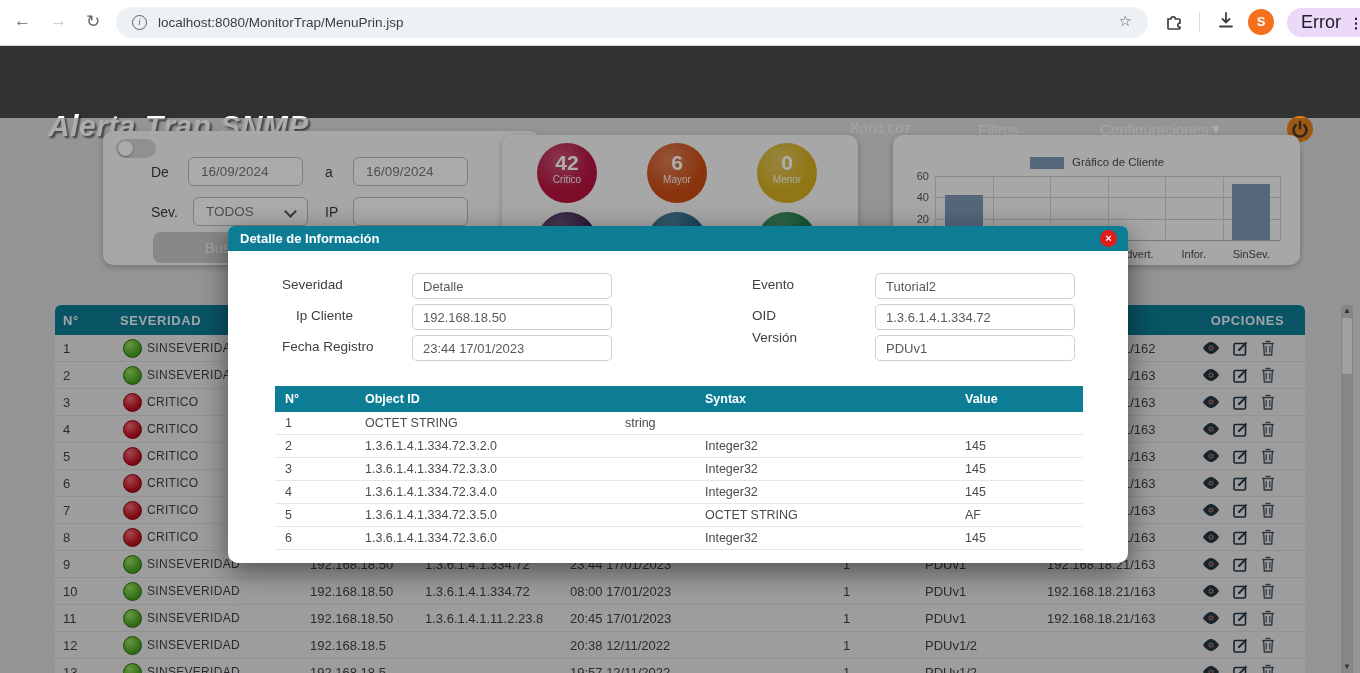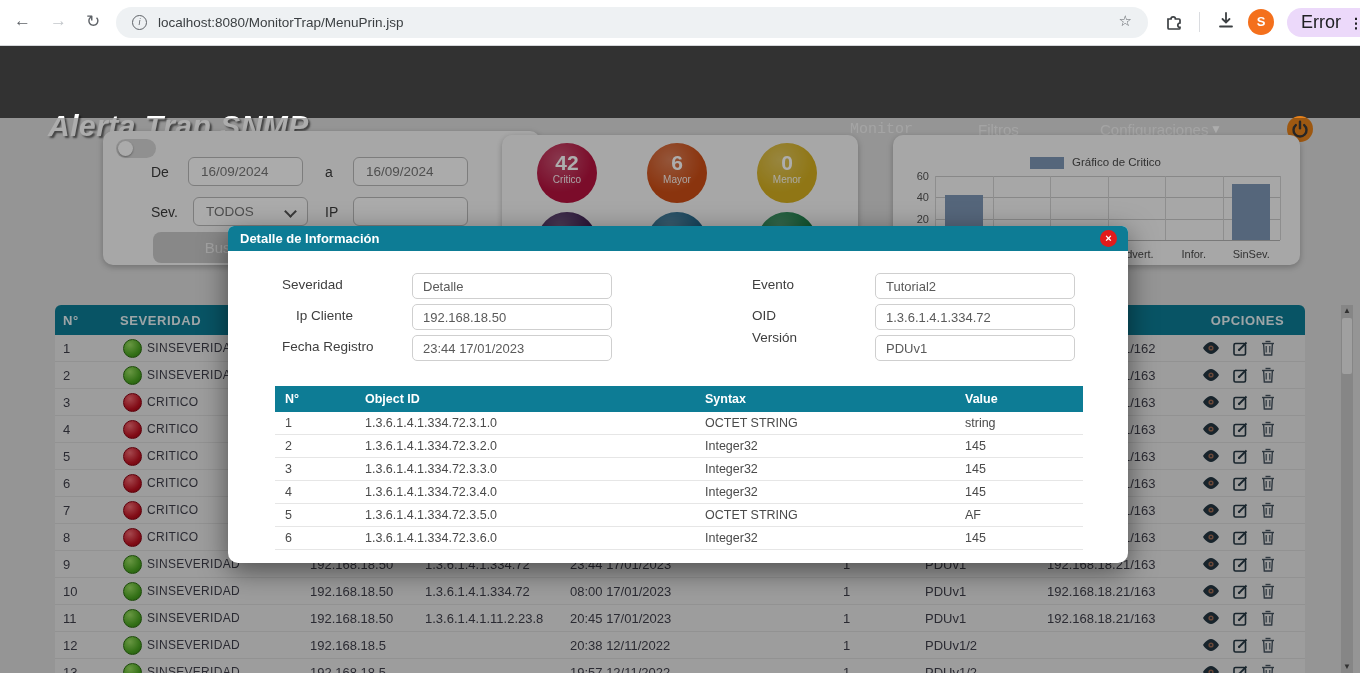--- a/index.html
+++ b/index.html
@@ -193,21 +193,21 @@
       <div class="cc-label"></div>
     </div>
     <div class="counter-circle" style="left: 255px; top: 77px; background-color: rgb(21, 122, 67);">
       <div class="cc-val"></div>
       <div class="cc-label"></div>
     </div>
   </div>
 
 <div class="card" id="chart-card">
   <div id="legend-swatch" style="background: rgb(126, 151, 181);"></div>
-  <span id="legend-label">Gráfico de Critico</span>
+  <span id="legend-label">Gráfico de Cliente</span>
   <div id="chart-plot">
       <div class="gridline-h" style="top: 40.5px; left: 42px; width: 345px;"></div>
       <div class="ytick" style="top: 34.5px;">60</div>
       <div class="gridline-h" style="top: 62px; left: 42px; width: 345px;"></div>
       <div class="ytick" style="top: 56px;">40</div>
       <div class="gridline-h" style="top: 83.5px; left: 42px; width: 345px;"></div>
       <div class="ytick" style="top: 77.5px;">20</div>
       <div class="gridline-h baseline" style="top: 105px; left: 42px; width: 345px;"></div>
       <div class="ytick" style="top: 99px;">0</div>
       <div class="gridline-v" style="left: 42px; top: 40.5px; height: 64.5px;"></div>
@@ -718,21 +718,20 @@
   <div id="varbind-table">
     <div id="vb-head">
         <div class="cell" style="width: 80px; padding-left: 10px;">N°</div>
         <div class="cell" style="width: 340px; padding-left: 10px;">Object ID</div>
         <div class="cell" style="width: 260px; padding-left: 10px;">Syntax</div>
         <div class="cell" style="width: 128px; padding-left: 10px;">Value</div>
       </div>
     <div id="vb-rows">
         <div class="vb-row">
           <div class="cell" style="width: 80px; padding-left: 10px;">1</div>
-          <div class="cell" style="width: 340px; padding-left: 10px;">1.3.6.1.4.1.334.72.3.1.0</div>
           <div class="cell" style="width: 260px; padding-left: 10px;">OCTET STRING</div>
           <div class="cell" style="width: 128px; padding-left: 10px;">string</div>
         </div>
         <div class="vb-row">
           <div class="cell" style="width: 80px; padding-left: 10px;">2</div>
           <div class="cell" style="width: 340px; padding-left: 10px;">1.3.6.1.4.1.334.72.3.2.0</div>
           <div class="cell" style="width: 260px; padding-left: 10px;">Integer32</div>
           <div class="cell" style="width: 128px; padding-left: 10px;">145</div>
         </div>
         <div class="vb-row">

